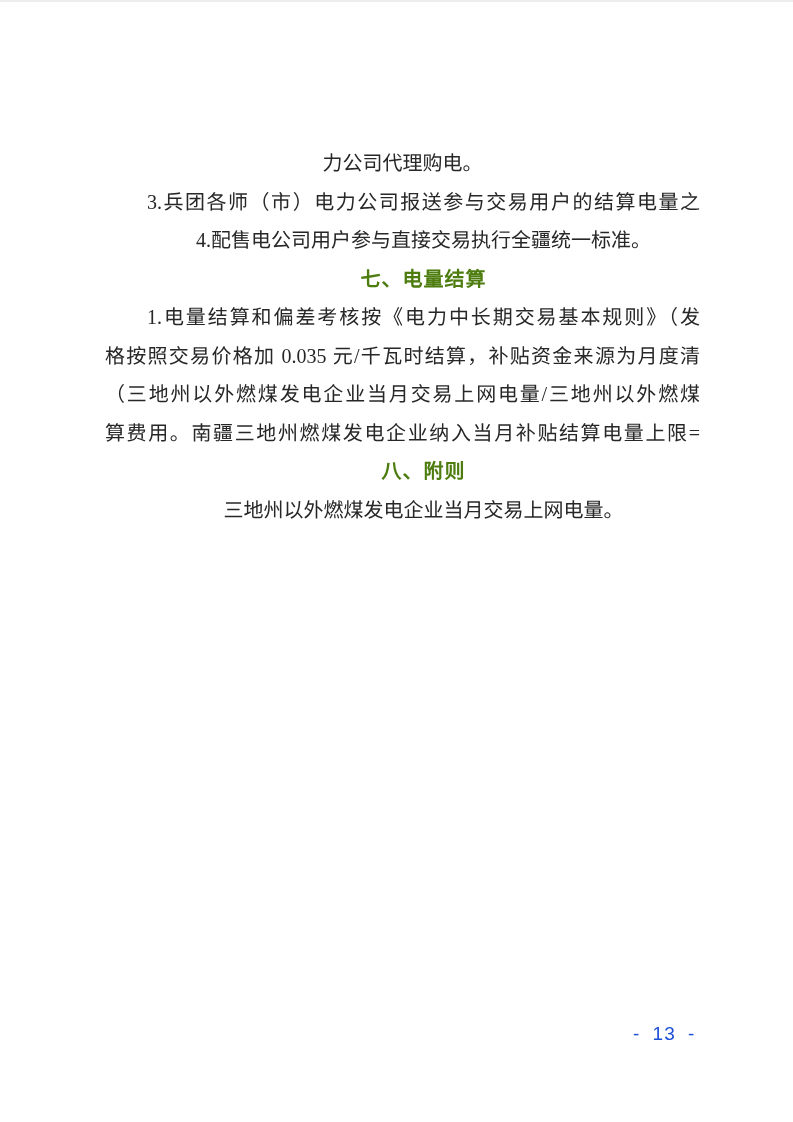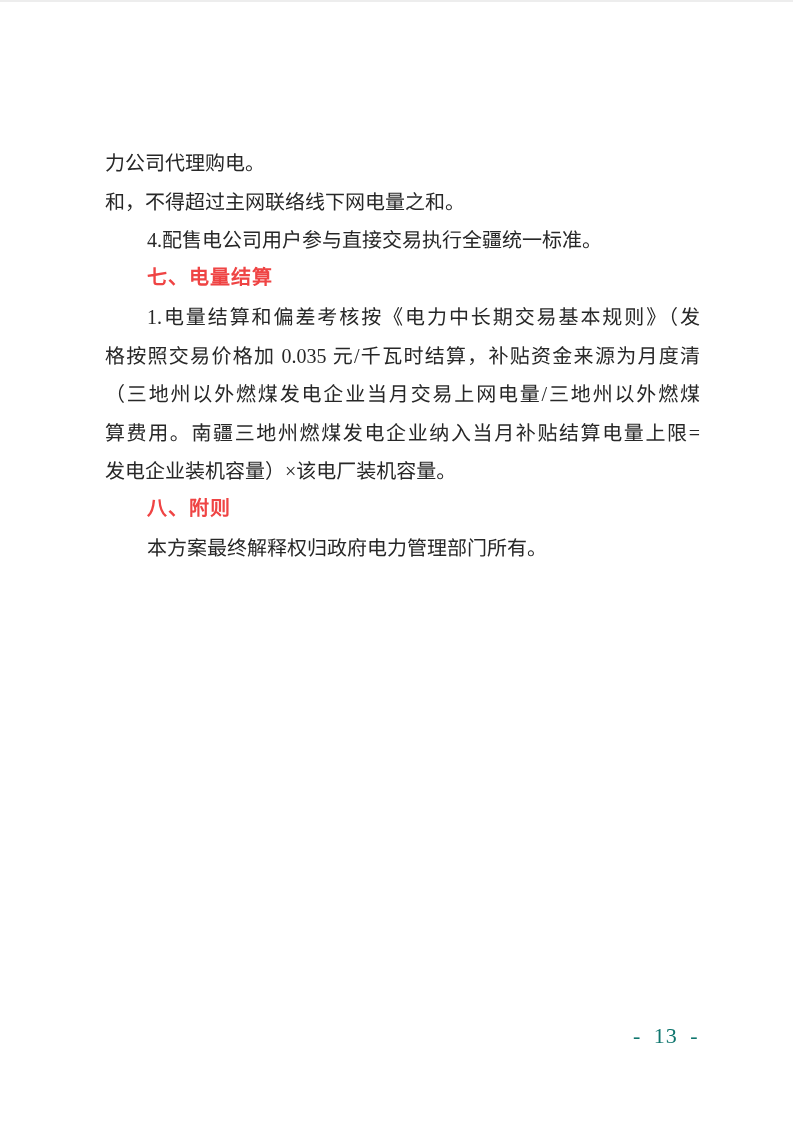--- a/index.html
+++ b/index.html
@@ -29,61 +29,61 @@
     left: 105px;
     top: 144px;
     width: 595px;
   }
   .line {
     font-size: 20px;
     line-height: 38.5px;
     height: 38.5px;
     white-space: nowrap;
     letter-spacing: 0;
+    text-align: center;
   }
   .line.indent {
     padding-left: 42px;
   }
   .line.fill {
     white-space: normal;
     text-align: justify;
     text-align-last: justify;
     text-justify: inter-character;
   }
   .line.heading {
-    font-family: Liberation Mono, monospace;
+    font-family: Liberation Sans, sans-serif;
     font-weight: 700;
-    color: #ef4444;
+    color: #4d7c0f;
     letter-spacing: 1px;
   }
   .footer {
     position: absolute;
     left: 633px;
     top: 1023px;
-    font-size: 22px;
-    color: #0f766e;
+    font-size: 19px;
+    color: #1d4ed8;
     letter-spacing: 1px;
     word-spacing: 6px;
-    font-family: Liberation Serif, serif;
+    font-family: Liberation Sans, sans-serif;
   }
 </style>
 </head>
 <body>
 
 <div class="page">
   <div class="scan-edge"></div>
 
   <div class="content">
     <div class="line">力公司代理购电。</div>
-    <div class="line">和，不得超过主网联络线下网电量之和。</div>
+    <div class="line indent fill">3.兵团各师（市）电力公司报送参与交易用户的结算电量之</div>
     <div class="line indent">4.配售电公司用户参与直接交易执行全疆统一标准。</div>
     <div class="line indent heading">七、电量结算</div>
     <div class="line indent fill">1.电量结算和偏差考核按《电力中长期交易基本规则》（发</div>
     <div class="line fill">格按照交易价格加 0.035 元/千瓦时结算，补贴资金来源为月度清</div>
     <div class="line fill">（三地州以外燃煤发电企业当月交易上网电量/三地州以外燃煤</div>
     <div class="line fill">算费用。南疆三地州燃煤发电企业纳入当月补贴结算电量上限=</div>
-    <div class="line">发电企业装机容量）×该电厂装机容量。</div>
     <div class="line indent heading">八、附则</div>
-    <div class="line indent">本方案最终解释权归政府电力管理部门所有。</div>
+    <div class="line indent">三地州以外燃煤发电企业当月交易上网电量。</div>
   </div>
 
   <div class="footer">- 13 -</div>
 </div>
 
 </body></html>

